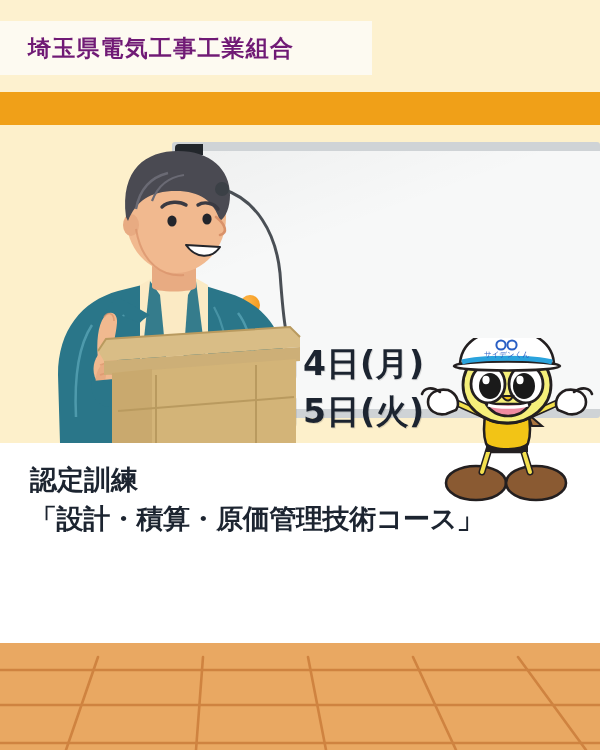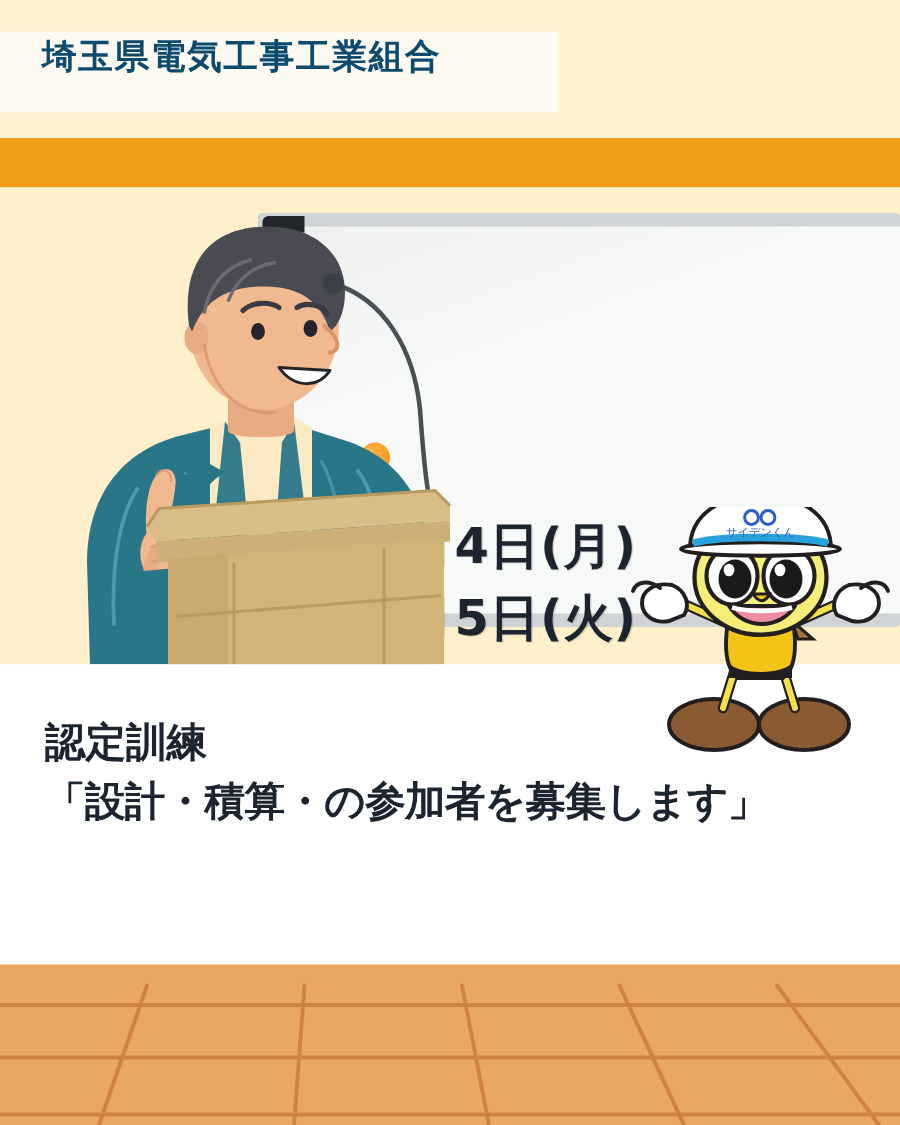--- a/index.html
+++ b/index.html
@@ -31,26 +31,26 @@
   .header-titlebox {
     position: absolute;
     left: 0; top: 21px;
     width: 372px;
     height: 54px;
     background: #fdfaf1;
   }
   .header-title {
     position: absolute;
     left: 28px;
-    top: 23px;
+    top: 33px;
     width: 340px;
     font-size: 23px;
     font-weight: 700;
     letter-spacing: 1.2px;
-    color: #0c4a6e;
+    color: #701a75;
     line-height: 30px;
     white-space: nowrap;
   }
   .orange-bar {
     position: absolute;
     left: 0; top: 92px;
     width: 600px;
     height: 33px;
     background: #f0a018;
   }
@@ -149,21 +149,21 @@
   
   .white-panel {
     position: absolute;
     left: 0; top: 443px;
     width: 600px; height: 200px;
     background: #ffffff;
   }
   .body-text {
     position: absolute;
     left: 30px;
-    top: 476px;
+    top: 460px;
     width: 560px;
     color: #1c2430;
     font-weight: 700;
     line-height: 39px;
     letter-spacing: 0px;
   }
   .body-text .l1 { display: block; font-size: 27px; }
   .body-text .l2 { display: block; font-size: 27px; letter-spacing: -0.4px; }
   .body-text .l3 { display: block; font-size: 27px; }
 
@@ -342,21 +342,21 @@
     <path d="M42 24 C60 19 114 19 132 24" stroke="#2aa3dd" stroke-width="5" fill="none"></path>
     <g>
       <circle cx="81" cy="7" r="4.6" fill="none" stroke="#2a5fc4" stroke-width="2"></circle>
       <circle cx="92" cy="7" r="4.6" fill="none" stroke="#2a5fc4" stroke-width="2"></circle>
     </g>
     <text x="87" y="19" text-anchor="middle" font-size="7.5" fill="#2a5fc4" font-family="'DejaVu Sans','Liberation Sans',sans-serif">サイデンくん</text>
   </svg>
 
   <div class="body-text">
     <span class="l1">認定訓練</span>
-    <span class="l2">「設計・積算・の参加者を募集します」</span>
+    <span class="l2">「設計・積算・原価管理技術コース」</span>
   </div>
 
   <div class="floor">
     <svg viewBox="0 0 600 107" width="600" height="107">
       <rect x="0" y="0" width="600" height="107" fill="#e9a862"></rect>
       <g stroke="#cf8340" stroke-width="2.6" fill="none" stroke-linecap="round">
         <path d="M0 27 L600 27"></path>
         <path d="M0 62 L600 62"></path>
         <path d="M0 100 L600 100"></path>
         <path d="M98 14 L66 107"></path>

